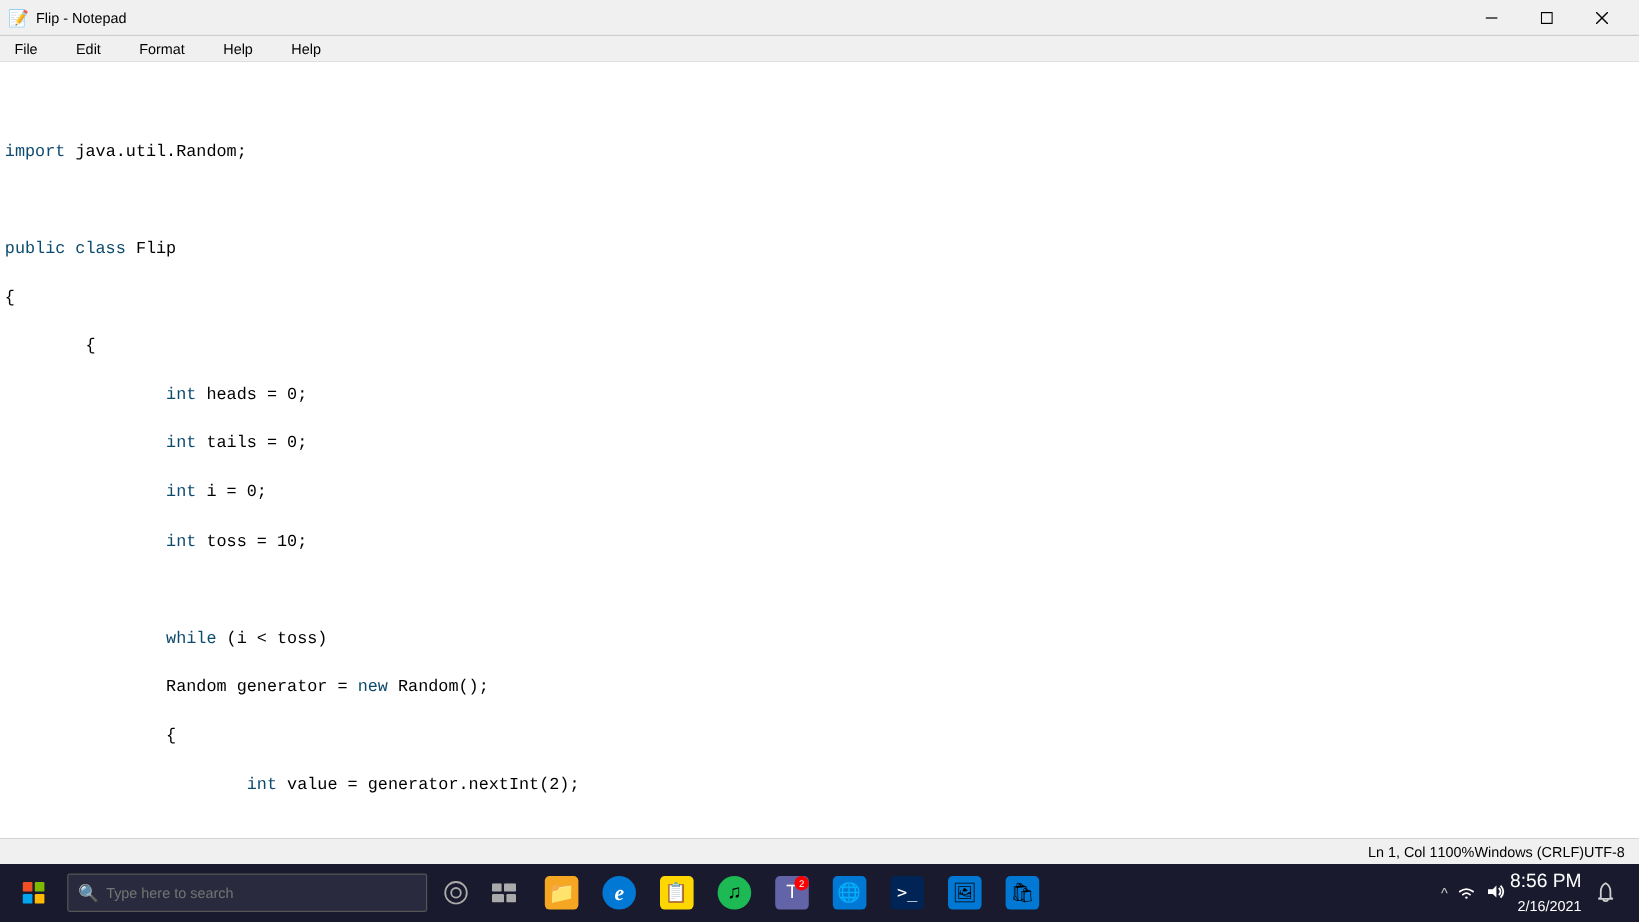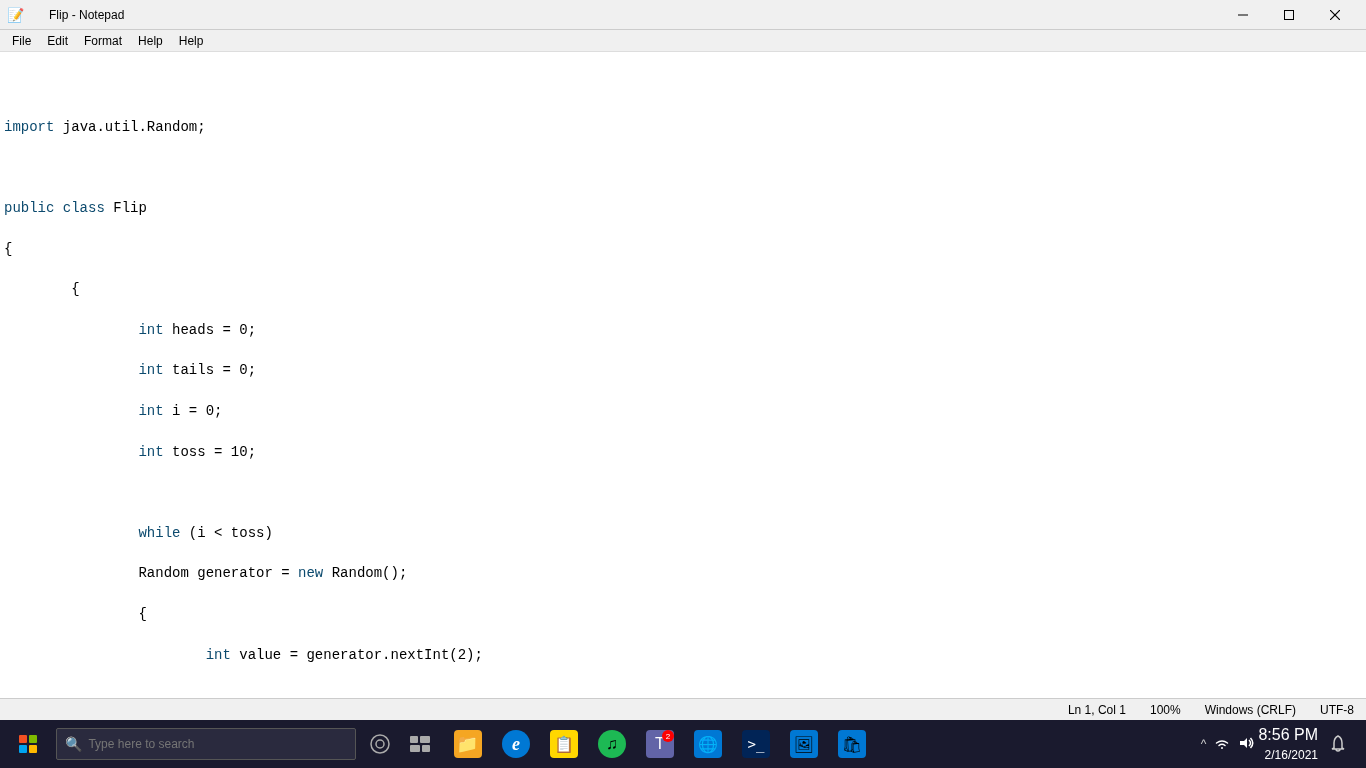--- a/index.html
+++ b/index.html
@@ -6,33 +6,34 @@
     body { width: 1366px; height: 768px; overflow: hidden; font-family: 'Segoe UI', sans-serif; background: #c0c0c0; }
 
     
     .title-bar {
       display: flex; align-items: center; justify-content: space-between;
       background: #f0f0f0; height: 30px; padding: 0 8px;
       border-bottom: 1px solid #ccc;
     }
     .title-bar-left { display: flex; align-items: center; gap: 6px; }
     .title-bar-icon { width: 16px; height: 16px; display: flex; align-items: center; justify-content: center; }
-    .title-text { font-size: 12px; color: #000; margin-left: 19px; }
+    .title-text { font-size: 12px; color: #000; }
     .title-bar-controls { display: flex; gap: 0; }
     .title-btn {
       width: 46px; height: 30px; display: flex; align-items: center; justify-content: center;
       font-size: 10px; cursor: pointer; background: transparent; border: none;
     }
     .title-btn svg { width: 10px; height: 10px; }
 
     
     .menu-bar {
       display: flex; align-items: center; height: 22px;
       background: #f0f0f0; border-bottom: 1px solid #ddd;
       padding: 0 4px;
+      gap: 16px;
     }
     .menu-item {
       padding: 2px 8px; font-size: 12px; cursor: pointer; color: #000;
     }
 
     
     .editor-area {
       background: #fff; width: 100%;
       height: calc(768px - 30px - 22px - 22px - 48px);
       overflow: auto; padding: 2px 0;
@@ -44,21 +45,21 @@
     }
     .editor-content { padding: 2px 4px; }
 
     
     .kw { color: #0c4a6e; font-weight: normal; }
 
     
     .status-bar {
       display: flex; align-items: center; justify-content: flex-end;
       height: 22px; background: #f0f0f0; border-top: 1px solid #ccc;
-      padding: 0 12px; gap: 24px; font-size: 12px; color: #000;
+      padding: 0 12px; font-size: 12px; color: #000;
     }
     .status-section { display: flex; align-items: center; gap: 4px; }
 
     
     .taskbar {
       position: fixed; bottom: 0; left: 0; right: 0; height: 48px;
       background: #1a1a2e; display: flex; align-items: center;
       padding: 0 4px; gap: 0;
     }
     .taskbar-start {

